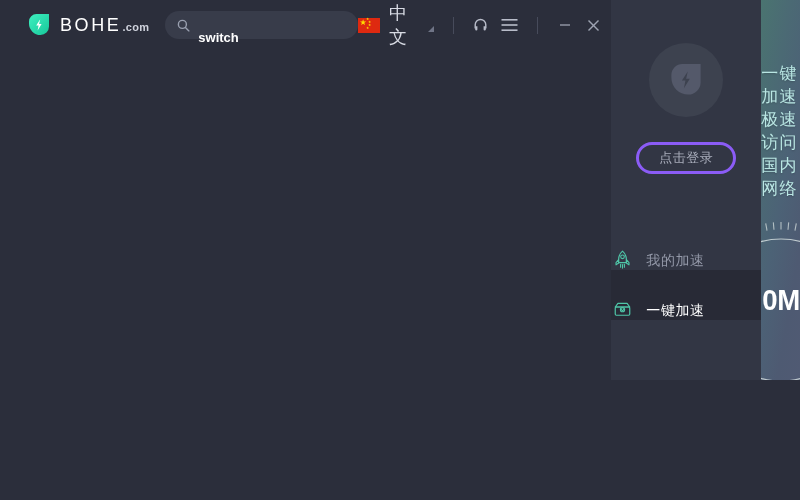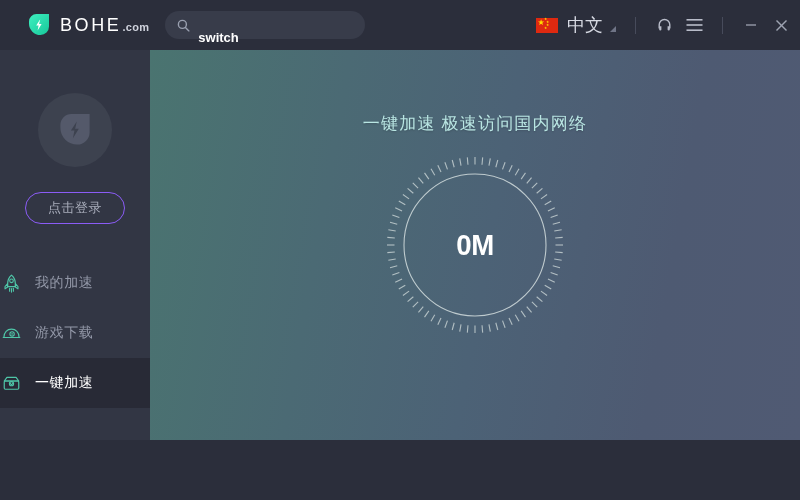--- a/index.html
+++ b/index.html
@@ -4,22 +4,22 @@
 <style>
   * { box-sizing: border-box; margin: 0; padding: 0; }
   html, body {
     width: 800px; height: 500px;
     overflow: hidden;
     background: #2b2e3b;
     font-family: "Liberation Sans", "DejaVu Sans", sans-serif;
   }
   #app {
     position: relative;
-    width: 800px; height: 440px;
-    display: flex; flex-direction: column;
+    width: 800px; height: 380px;
+    display: flex; flex-direction: row;
   }
 
   
   .titlebar {
     height: 50px;
     background: #2b2e3b;
     display: flex;
     align-items: center;
     flex: 0 0 50px;
     position: relative;
@@ -148,37 +148,37 @@
   }
   .avatar {
     width: 74px; height: 74px;
     border-radius: 50%;
     background: #3d424f;
     margin: 43px auto 0 auto;
     display: flex; align-items: center; justify-content: center;
   }
   .avatar svg { display:block; }
   .login-btn {
-    margin: 25px auto 0 auto;
+    margin: 25px auto 12px auto;
     width: 100px; height: 32px;
-    border: 1px solid #8b5cf6;
+    border: 3px solid #8b5cf6;
     border-radius: 16px;
     background: transparent;
     color: #a9adbb;
     font-size: 13px;
     font-family: "Liberation Sans", sans-serif;
     display: flex; align-items: center; justify-content: center;
     cursor: pointer;
     letter-spacing: 0.5px;
   }
   .nav { margin-top: 34px; display: flex; flex-direction: column; }
   .nav-item {
     height: 50px;
     display: flex;
-    align-items: center;
+    align-items: flex-end;
     gap: 13px;
     cursor: pointer;
   }
   .nav-item.active { background: #282a36; }
   .nav-ico { width: 22px; height: 22px; flex: 0 0 22px; display:flex; align-items:center; justify-content:center; }
   .nav-ico svg { display:block; }
   .nav-label {
     color: #9398a8; font-size: 14px; letter-spacing: 0.6px;
   }
   .nav-item.active .nav-label { color: #ffffff; }
@@ -356,31 +356,20 @@
               <path d="M6.9 11.2 L4.2 14.2 L4.2 16.6 L6.9 14.6 Z" fill="none" stroke="#4fc6a8" stroke-width="1.15" stroke-linejoin="round"></path>
               <path d="M15.1 11.2 L17.8 14.2 L17.8 16.6 L15.1 14.6 Z" fill="none" stroke="#4fc6a8" stroke-width="1.15" stroke-linejoin="round"></path>
               <line x1="9" y1="16" x2="9" y2="19" stroke="#4fc6a8" stroke-width="1.15" stroke-linecap="round"></line>
               <line x1="11" y1="16.4" x2="11" y2="20" stroke="#4fc6a8" stroke-width="1.15" stroke-linecap="round"></line>
               <line x1="13" y1="16" x2="13" y2="19" stroke="#4fc6a8" stroke-width="1.15" stroke-linecap="round"></line>
             </svg>
           </span>
           <span class="nav-label">我的加速</span>
         </div>
 
-        <div class="nav-item">
-          <span class="nav-ico">
-            <svg width="21" height="21" viewBox="0 0 22 22">
-              <path d="M3 15.2 C3 9.6 6.6 6.4 11 6.4 C15.4 6.4 19 9.6 19 15.2 Z" fill="none" stroke="#4fc6a8" stroke-width="1.25" stroke-linejoin="round"></path>
-              <circle cx="11.6" cy="11.4" r="2.3" fill="none" stroke="#4fc6a8" stroke-width="1.15"></circle>
-              <circle cx="11.6" cy="11.4" r="0.8" fill="#4fc6a8"></circle>
-              <line x1="2.3" y1="15.2" x2="19.7" y2="15.2" stroke="#4fc6a8" stroke-width="1.25" stroke-linecap="round"></line>
-            </svg>
-          </span>
-          <span class="nav-label">游戏下载</span>
-        </div>
 
         <div class="nav-item active">
           <span class="nav-ico">
             <svg width="21" height="21" viewBox="0 0 22 22">
               <path d="M3.4 8.4 L6.2 4.6 L15.8 4.6 L18.6 8.4 Z" fill="none" stroke="#4fc6a8" stroke-width="1.25" stroke-linejoin="round"></path>
               <rect x="3.4" y="8.4" width="15.2" height="8.6" rx="1.2" fill="none" stroke="#4fc6a8" stroke-width="1.25"></rect>
               <circle cx="11" cy="11.2" r="2.2" fill="none" stroke="#4fc6a8" stroke-width="1.15"></circle>
               <path d="M9.6 10.8 L11 12.4 L12.4 10.8" fill="none" stroke="#4fc6a8" stroke-width="1.1" stroke-linecap="round" stroke-linejoin="round"></path>
             </svg>
           </span>

